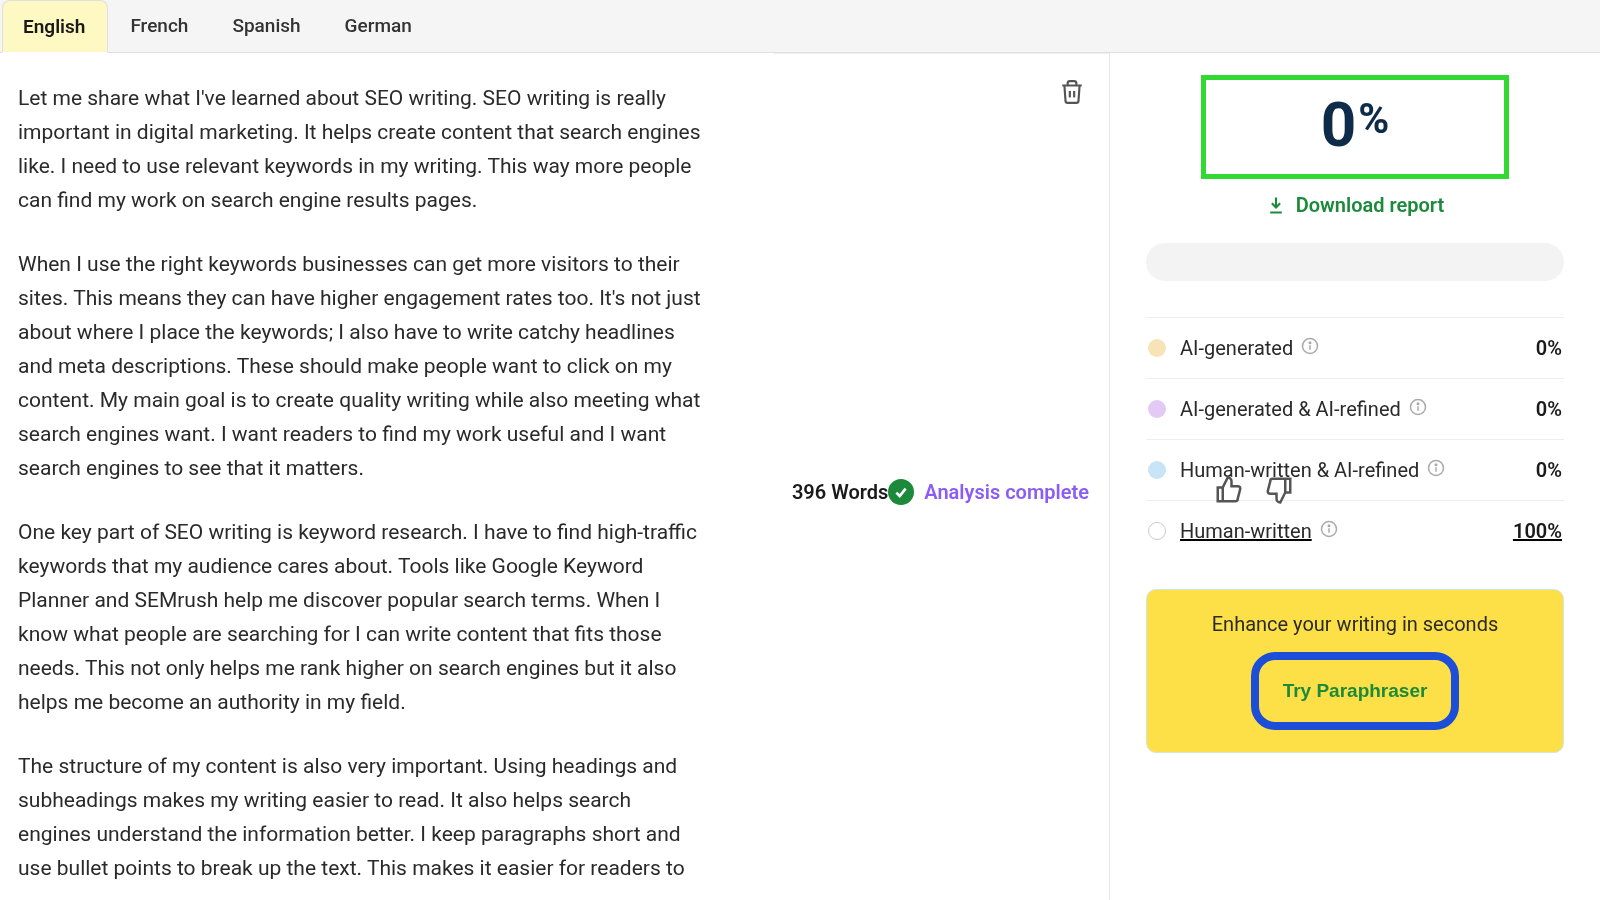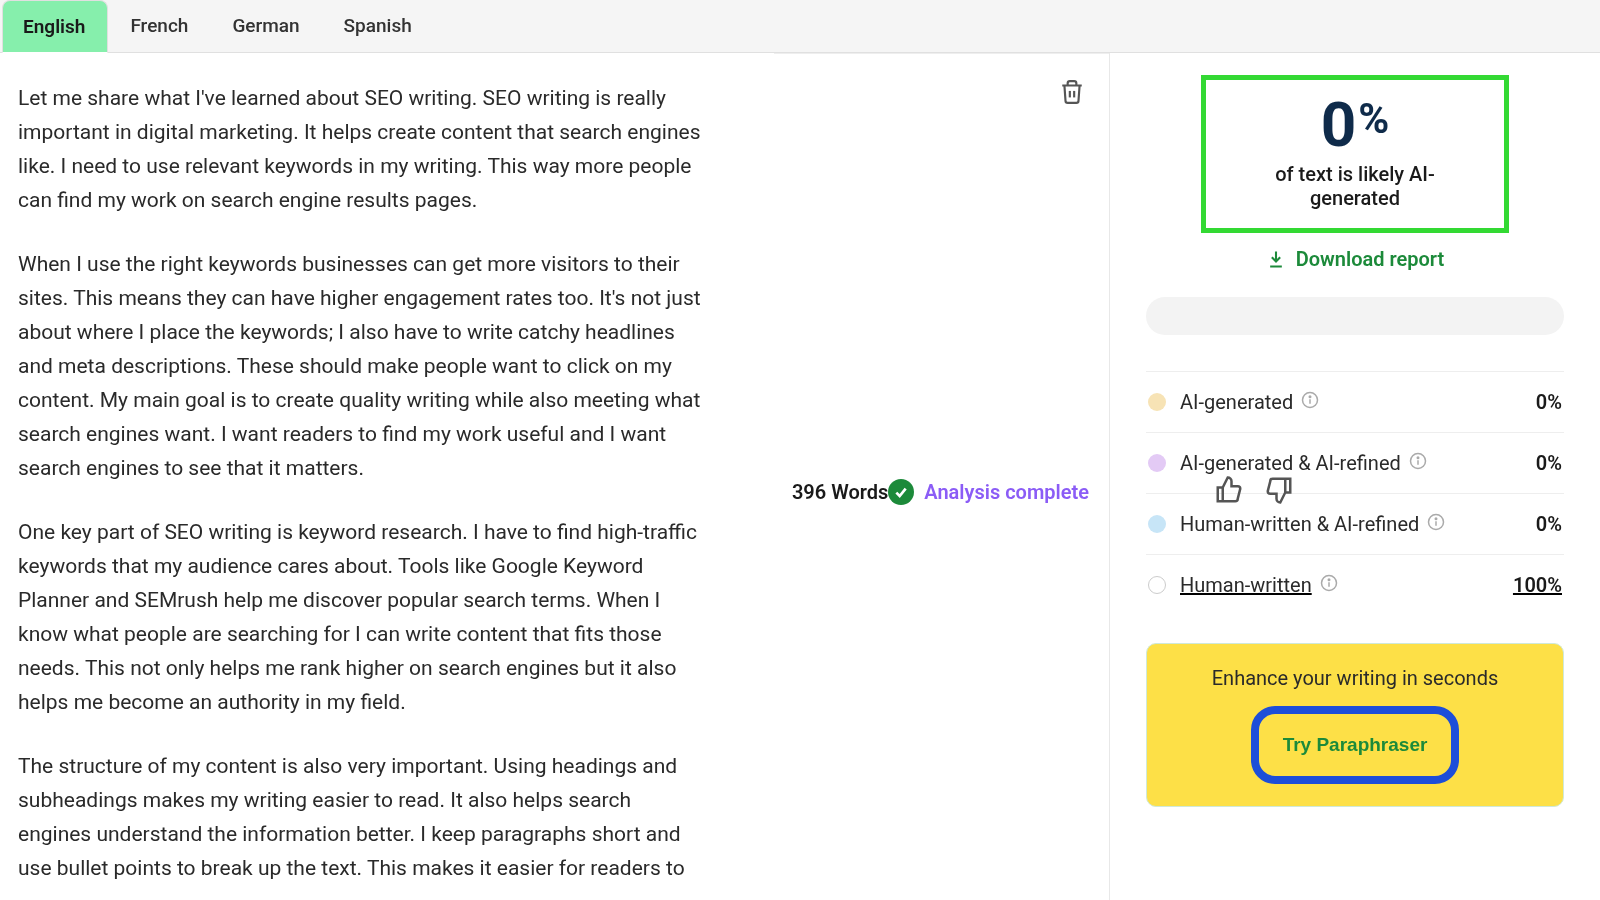--- a/index.html
+++ b/index.html
@@ -27,21 +27,21 @@
   padding-left: 2px;
 }
 .tab {
   padding: 14px 22px;
   font-size: 19px;
   color: #333;
   cursor: pointer;
   font-weight: 500;
 }
 .tab.active {
-  background: #86efac;
+  background: #fef9c3;
   border: 1px solid #e0e0e0;
   border-bottom: 1px solid #fff;
   border-radius: 8px 8px 0 0;
   margin-bottom: -1px;
   font-weight: 600;
   color: #1a1a1a;
   padding-left: 20px;
 }
 .main {
   flex: 1;
@@ -219,22 +219,22 @@
 </style>
 </head>
 <body>
 
 <div class="black-bar"></div>
 <div class="app">
 
   <div class="tabs" id="tabs-container">
       <div class="tab active">English</div>
       <div class="tab">French</div>
+      <div class="tab">Spanish</div>
       <div class="tab">German</div>
-      <div class="tab">Spanish</div>
     </div>
 
   <div class="main">
     <div class="editor-pane">
       <div class="trash-btn">
         <svg width="26" height="26" viewBox="0 0 24 24" fill="none" stroke="#555" stroke-width="2">
           <path d="M3 6h18M8 6V4a2 2 0 012-2h4a2 2 0 012 2v2M19 6l-1 14a2 2 0 01-2 2H8a2 2 0 01-2-2L5 6"></path>
           <line x1="10" y1="11" x2="10" y2="17"></line>
             <line x1="14" y1="11" x2="14" y2="17"></line>
         </svg>
@@ -269,21 +269,20 @@
         </div>
       </div>
     </div>
 
     <div class="sidebar">
       <div class="score-box">
         <div class="score-num">
           <span>0</span>
           <span class="pct">%</span>
         </div>
-        <div class="score-label">of text is likely AI-generated</div>
       </div>
       <div class="download-link">
         <svg width="20" height="20" viewBox="0 0 24 24" fill="none" stroke="#1c8a3a" stroke-width="2.5">
           <path d="M12 3v12M7 10l5 5 5-5M5 21h14"></path>
         </svg>
         <span>Download report</span>
       </div>
       <div class="pill-bar"></div>
       <div class="breakdown" id="breakdown-container">
           <div class="brow">

